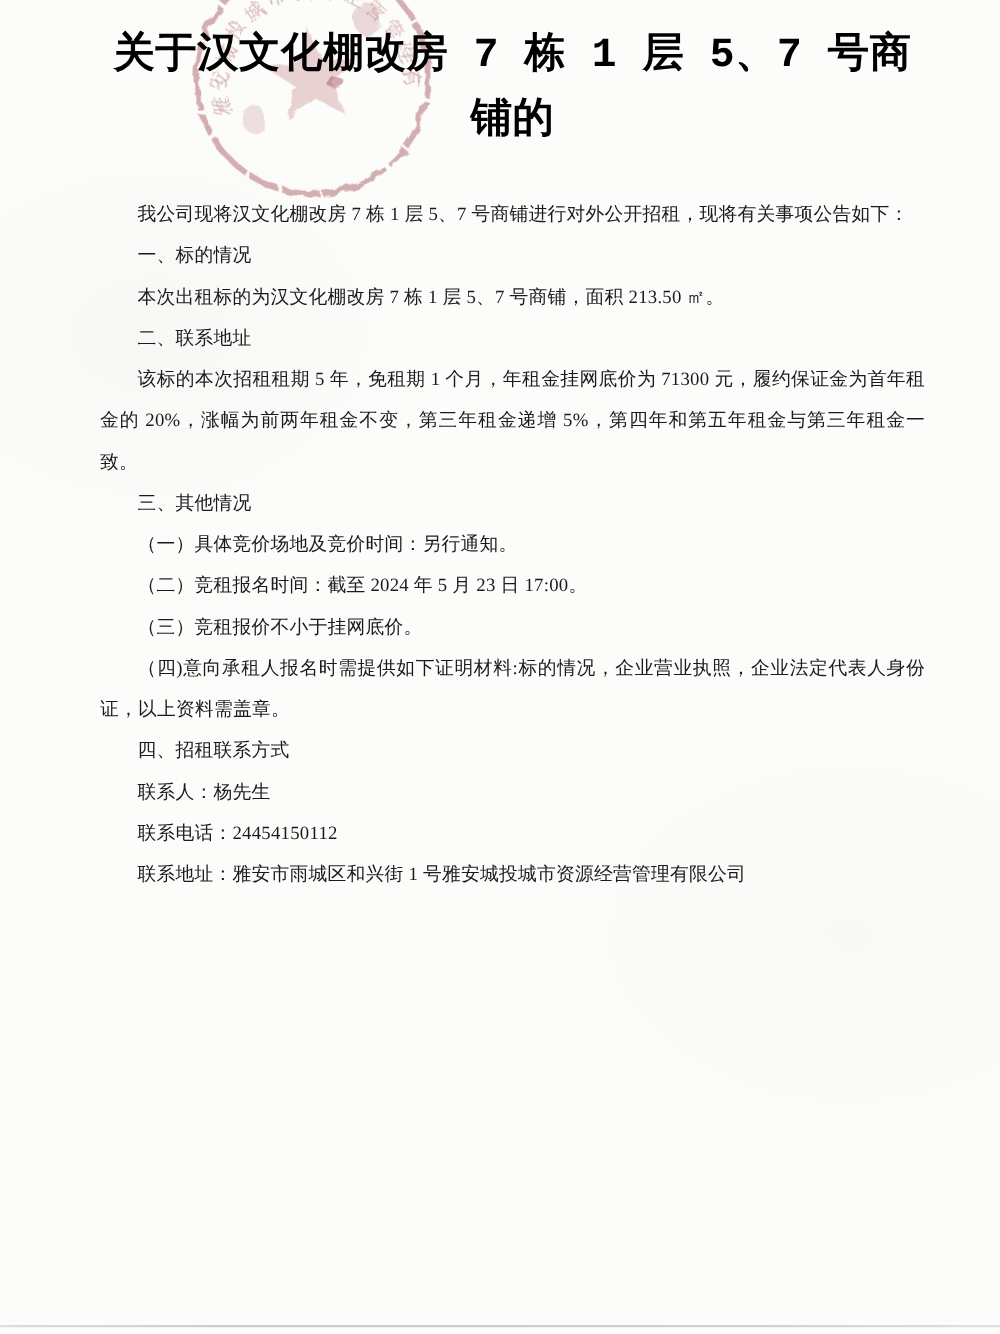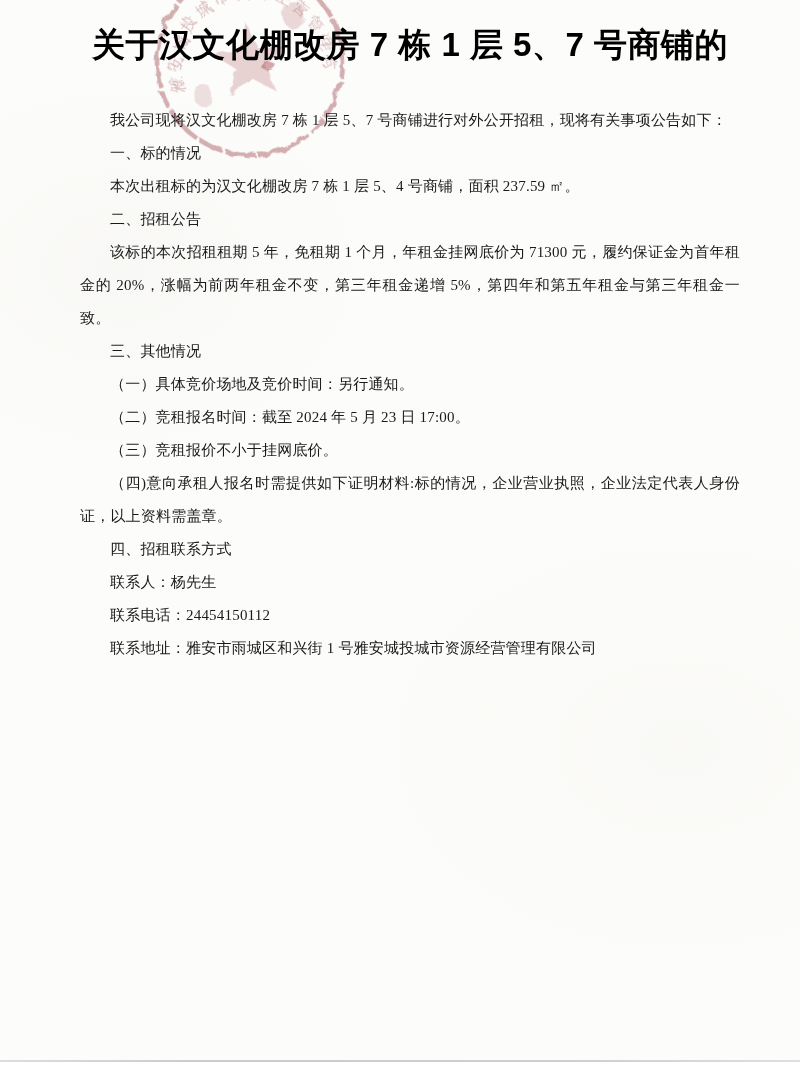--- a/index.html
+++ b/index.html
@@ -38,21 +38,21 @@
   }
   .content {
     position: absolute;
     left: 80px;
     top: 19px;
     width: 660px;
     z-index: 2;
   }
   .doc-title {
     margin: 0 0 33px 0;
-    font-family: Liberation Sans, sans-serif;
+    font-family: Liberation Mono, monospace;
     font-weight: bold;
     font-size: 33px;
     line-height: 52px;
     text-align: center;
     color: #000000;
     letter-spacing: 0.5px;
   }
   .doc-title .tl { display: block; }
   .para {
     margin: 0;
@@ -110,23 +110,23 @@
 
   <div class="content">
 
     <h1 class="doc-title">
       <span class="tl">关于汉文化棚改房 7 栋 1 层 5、7 号商铺的</span>
     </h1>
 
     <p class="para">我公司现将汉文化棚改房 7 栋 1 层 5、7 号商铺进行对外公开招租，现将有关事项公告如下：</p>
 
     <p class="para">一、标的情况</p>
-    <p class="para">本次出租标的为汉文化棚改房 7 栋 1 层 5、4 号商铺，面积 237.59 ㎡。</p>
+    <p class="para">本次出租标的为汉文化棚改房 7 栋 1 层 5、7 号商铺，面积 213.50 ㎡。</p>
 
-    <p class="para">二、招租公告</p>
+    <p class="para">二、联系地址</p>
     <p class="para">该标的本次招租租期 5 年，免租期 1 个月，年租金挂网底价为 71300 元，履约保证金为首年租金的 20%，涨幅为前两年租金不变，第三年租金递增 5%，第四年和第五年租金与第三年租金一致。</p>
 
     <p class="para">三、其他情况</p>
     <p class="para">（一）具体竞价场地及竞价时间：另行通知。</p>
     <p class="para">（二）竞租报名时间：截至 2024 年 5 月 23 日 17:00。</p>
     <p class="para">（三）竞租报价不小于挂网底价。</p>
     <p class="para">（四)意向承租人报名时需提供如下证明材料:标的情况，企业营业执照，企业法定代表人身份证，以上资料需盖章。</p>
 
     <p class="para">四、招租联系方式</p>
     <p class="para">联系人：杨先生</p>

